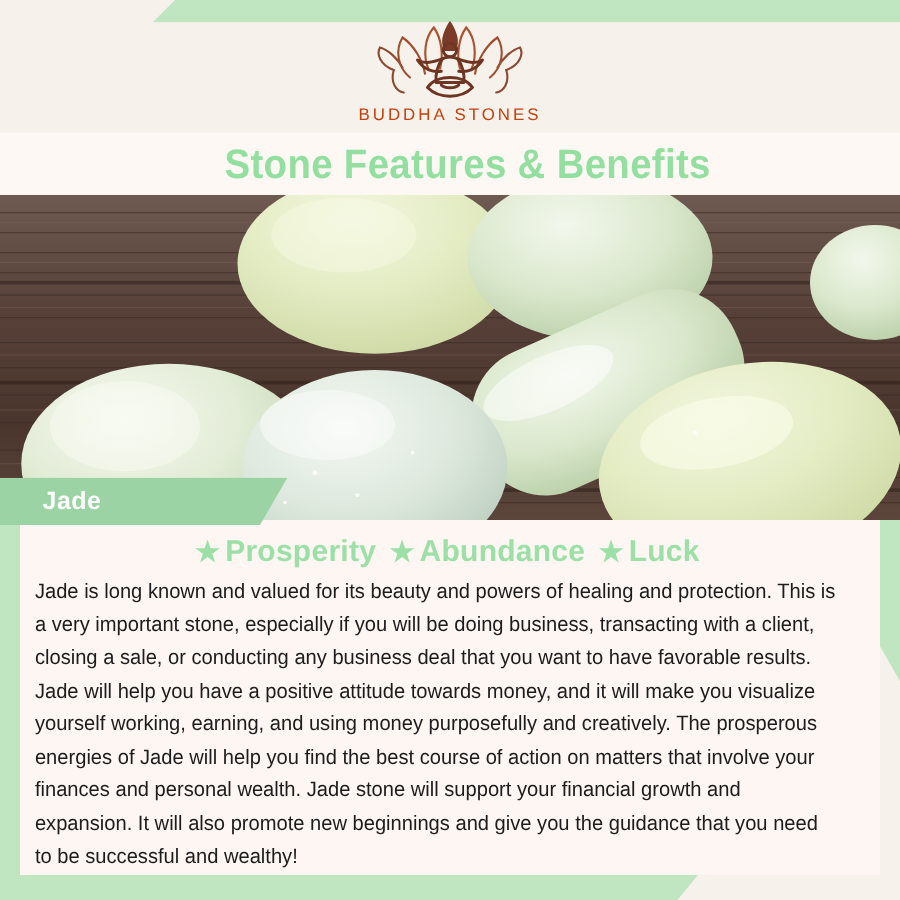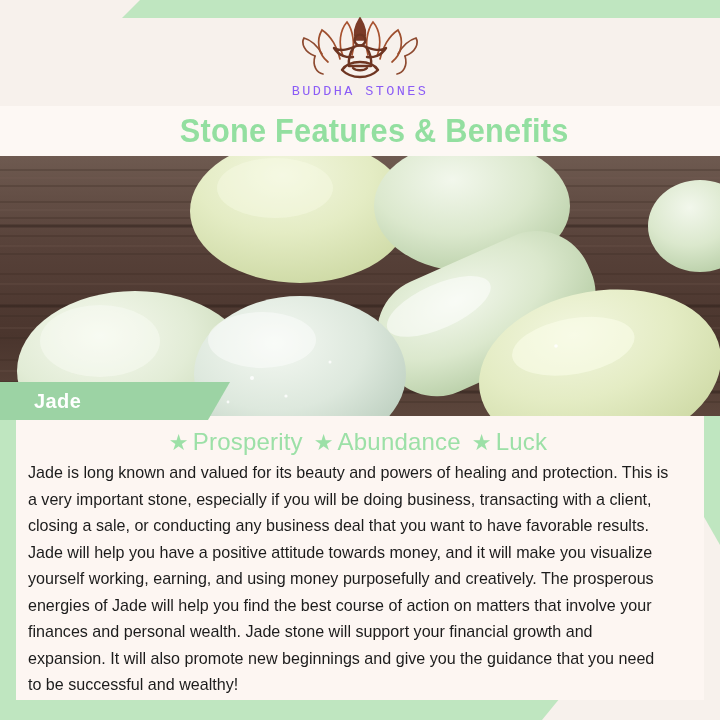--- a/index.html
+++ b/index.html
@@ -67,24 +67,24 @@
     align-items: center;
     justify-content: flex-start;
     padding-top: 16px;
     background: transparent;
   }
 
   .logo-mark { width: 124px; height: 66px; display: block; }
 
   .logo-word {
     margin-top: 2px;
-    font-family: Liberation Mono, monospace;
+    font-family: Liberation Sans, sans-serif;
     font-size: 13.5px;
     letter-spacing: 2.4px;
-    color: #8b5cf6;
+    color: #c2410c;
     font-weight: 400;
   }
 
   
   .title-banner {
     position: absolute;
     top: 106px; left: 0;
     width: 720px; height: 50px;
     background: #fdf8f4;
     z-index: 3;
@@ -146,21 +146,21 @@
     z-index: 3;
     padding: 12px 10px 0 10px;
   }
 
   .benefits {
     text-align: center;
     white-space: nowrap;
     margin-bottom: 4px;
     font-family: "Liberation Sans Narrow", "Liberation Sans", sans-serif;
     font-size: 24px;
-    font-weight: normal;
+    font-weight: bold;
     color: #9ce0a7;
     letter-spacing: 0.2px;
   }
 
   .benefits .star { color: #9ce0a7; font-size: 22px; }
   .benefits .bword { margin: 0 4px; }
 
   .description {
     font-family: "Liberation Sans Narrow", "Liberation Sans", sans-serif;
     font-size: 16.6px;

